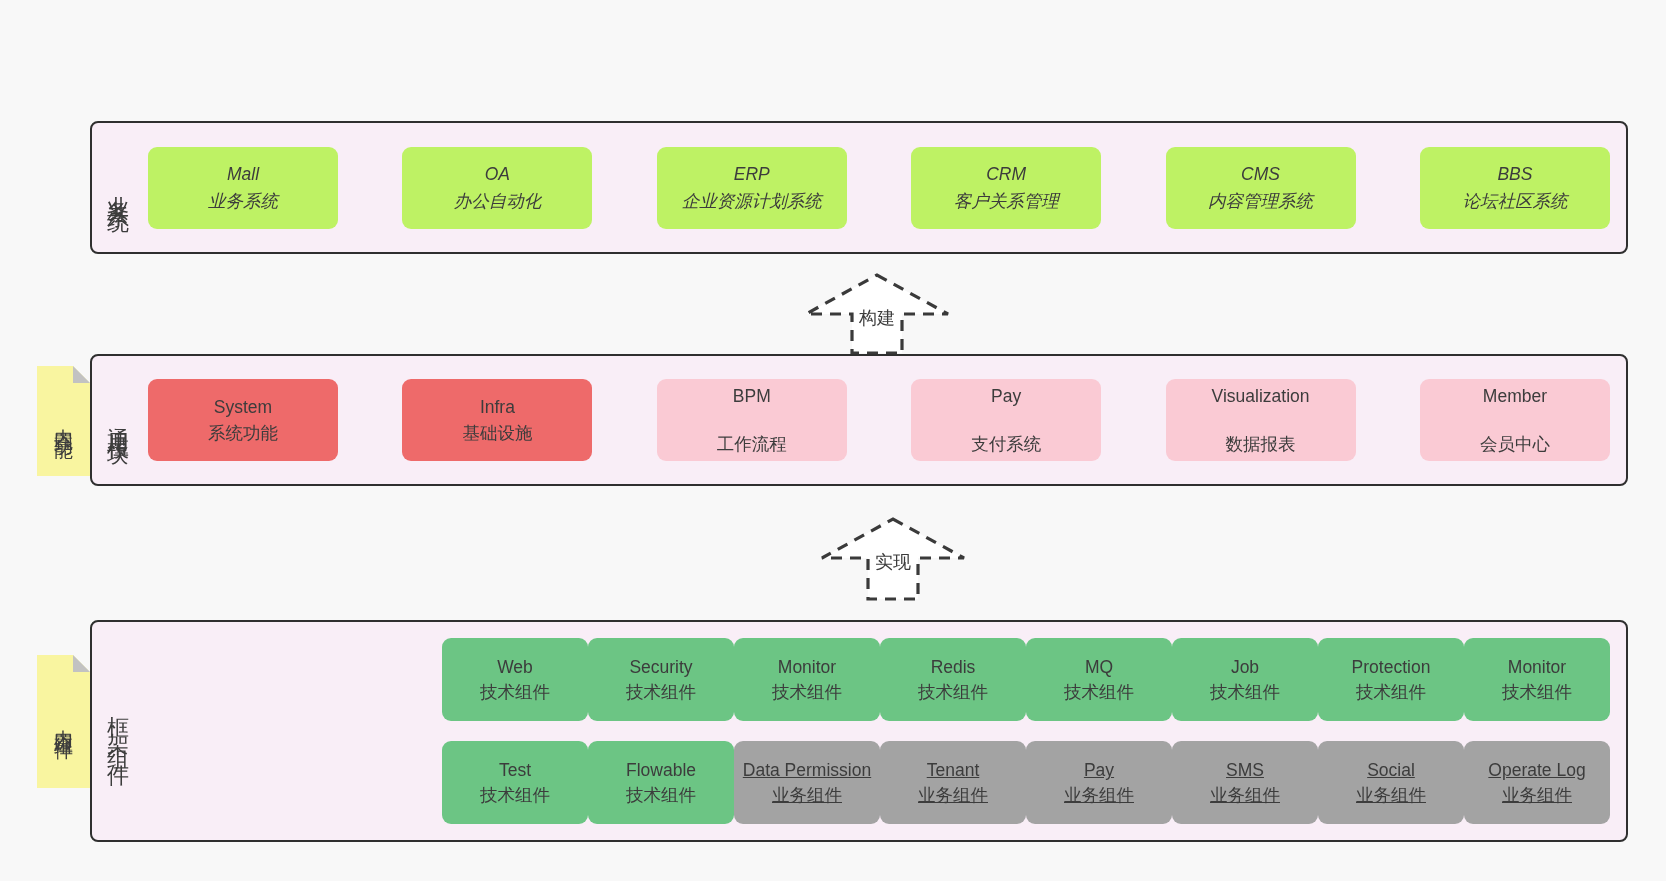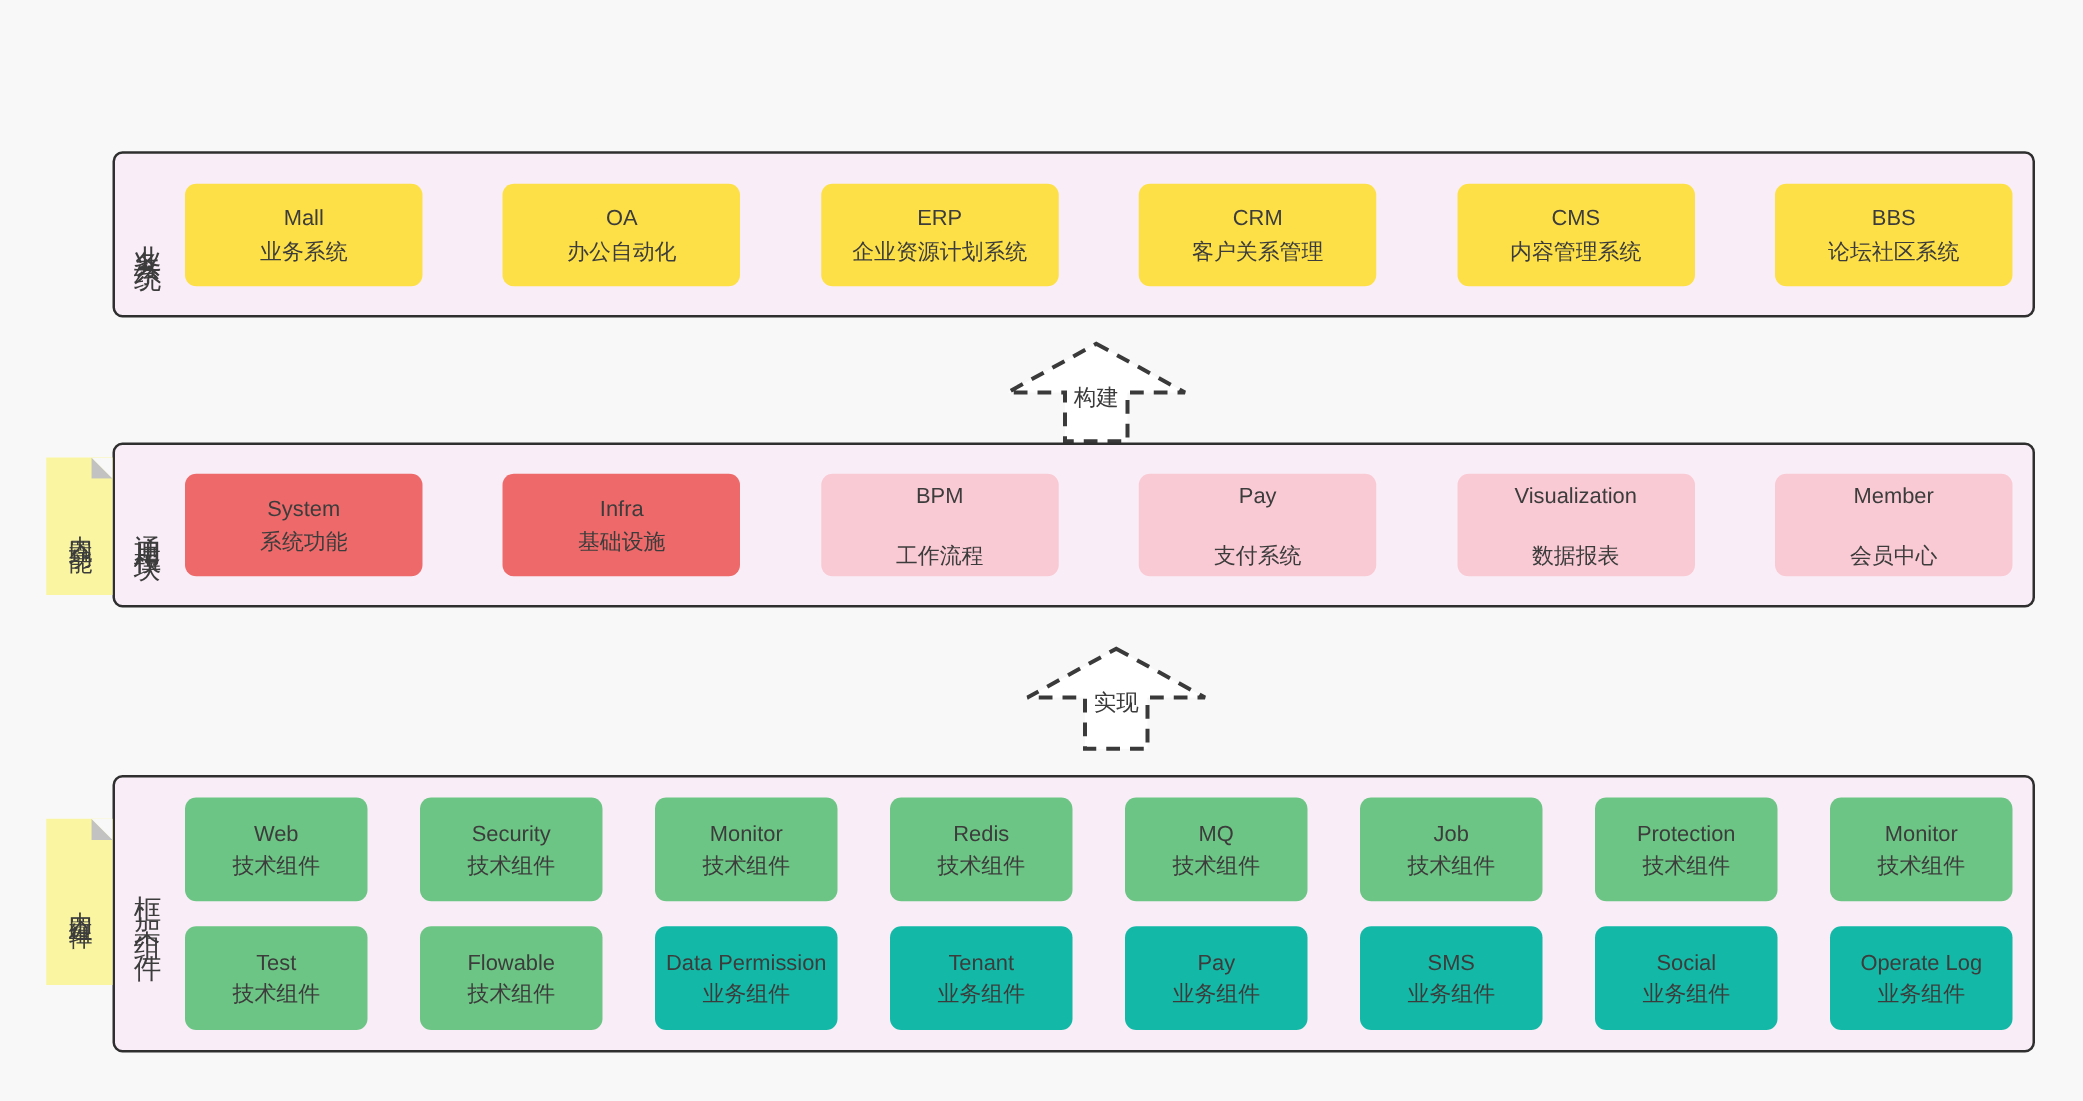--- a/index.html
+++ b/index.html
@@ -39,37 +39,37 @@
     flex:1;
     display:flex; align-items:center; justify-content:space-between;
     padding:0 16px 0 4px;
   }
   .rows {
     flex:1;
     display:flex; flex-direction:column; justify-content:center;
     gap:20px;
     padding:0 16px 0 4px;
   }
-  .row { display:flex; justify-content:space-between; }
+  .row { display:flex; justify-content:flex-end; }
 
   .box {
     border-radius:9px;
     display:flex; flex-direction:column;
     align-items:center; justify-content:center;
     text-align:center;
     font-size:17.5px; line-height:1.5;
   }
   .w6 { width:190px; height:82px; }
   .w8 { width:146px; height:83px; line-height:1.38; }
 
-  .c-blue   { background:#fde047; }
+  .c-blue   { background:#bef264;font-style:italic; }
   .c-red    { background:#ee6a6a; }
   .c-pink   { background:#facad4;gap:22px; }
   .c-green  { background:#6cc584; }
-  .c-lgreen { background:#14b8a6; }
+  .c-lgreen { background:#a3a3a3;text-decoration:underline; }
 
   .sticky {
     position:absolute; left:37px; width:53px;
     background:#f9f5a0;
     z-index:3;
     display:flex; align-items:center; justify-content:center;
     font-size:19px;
   }
   #sticky-modules   { top:366px; height:110px; }
   #sticky-framework { top:655px; height:133px; }

